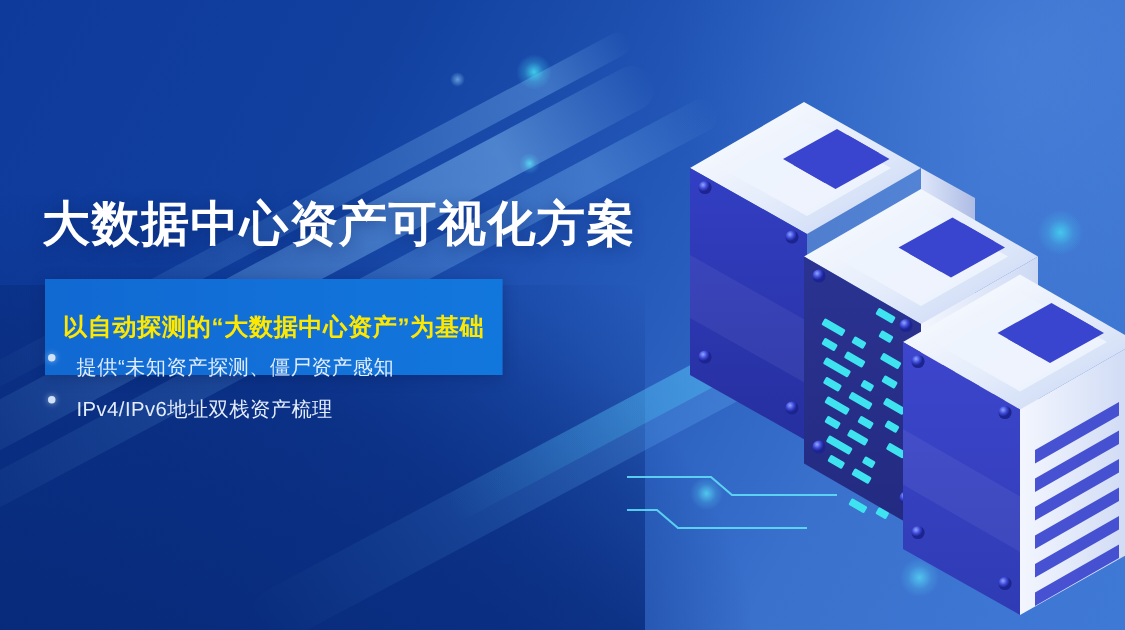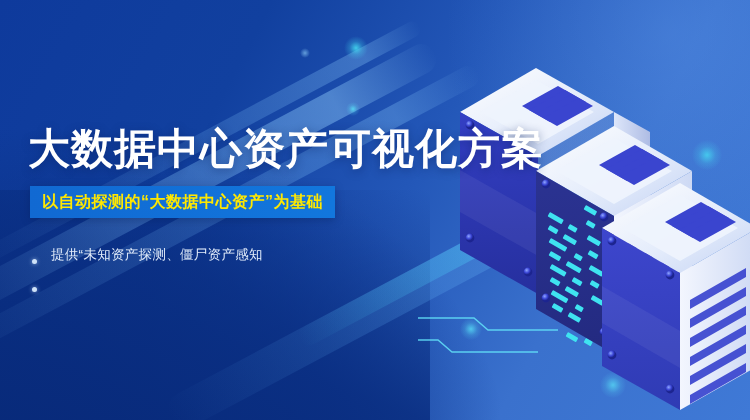--- a/index.html
+++ b/index.html
@@ -37,36 +37,36 @@
       background:linear-gradient(90deg,rgba(120,190,250,0) 0%,rgba(125,192,250,.20) 55%,rgba(145,208,255,.30) 88%,rgba(145,208,255,0) 100%);}
   .s4{left:170px;top:400px;width:520px;height:36px;transform:rotate(-28deg);
       background:linear-gradient(90deg,rgba(90,170,245,0) 0%,rgba(95,175,245,.22) 50%,rgba(110,190,250,.30) 85%,rgba(110,190,250,0) 100%);}
   .s5{left:300px;top:330px;width:400px;height:20px;transform:rotate(-28deg);
       background:linear-gradient(90deg,rgba(60,215,245,0) 0%,rgba(70,220,250,.38) 55%,rgba(80,225,255,.50) 85%,rgba(80,225,255,0) 100%);}
   .glowdot{position:absolute;border-radius:50%;}
   
   .content{position:absolute;left:0;top:0;width:460px;height:420px;}
   .title{
     position:absolute;left:28px;top:124px;
-    font-size:42px;line-height:50px;font-weight:700;color:#ffffff;
+    font-size:32px;line-height:50px;font-weight:700;color:#ffffff;
     letter-spacing:1px;white-space:nowrap;
     text-shadow:0 2px 10px rgba(8,30,90,.45);
     text-align:center;
   }
   .subtitle-bar{
     position:absolute;left:30px;top:186px;height:32px;
-    display:flex;align-items:center;padding:0 12px;
+    display:flex;align-items:center;padding:16px 12px;
     background:linear-gradient(90deg,#1169d2 0%,#1277dd 100%);
     box-shadow:0 2px 8px rgba(6,28,84,.35);
   }
   .subtitle-bar span{
     font-size:16px;font-weight:700;color:#ffe800;white-space:nowrap;letter-spacing:.5px;
   }
   .bullets{position:absolute;left:28px;top:236px;width:420px;}
-  .bullet-row{display:flex;align-items:flex-end;height:28px;margin-bottom:0;}
+  .bullet-row{display:flex;align-items:flex-start;height:28px;margin-bottom:0;}
   .bullet-dot{
     width:5px;height:5px;border-radius:50%;background:#cfe2f8;flex:0 0 auto;
     margin-left:4px;margin-right:14px;box-shadow:0 0 4px rgba(200,225,255,.7);
   }
   .bullet-text{font-size:13.5px;color:#e3edfb;white-space:nowrap;letter-spacing:.3px;}
   
   .servers{position:absolute;left:418px;top:50px;width:340px;height:360px;}
   .servers svg{display:block;}
 </style>
 </head>
@@ -254,17 +254,18 @@
       <span>以自动探测的“大数据中心资产”为基础</span>
     </div>
 
     <div class="bullets">
       <div class="bullet-row">
         <span class="bullet-dot"></span>
         <span class="bullet-text">提供“未知资产探测、僵尸资产感知</span>
       </div>
       <div class="bullet-row">
         <span class="bullet-dot"></span>
+        <span class="bullet-text">IPv4/IPv6地址双栈资产梳理</span>
       </div>
     </div>
 
   </div>
 </div>
 
 </body></html>

